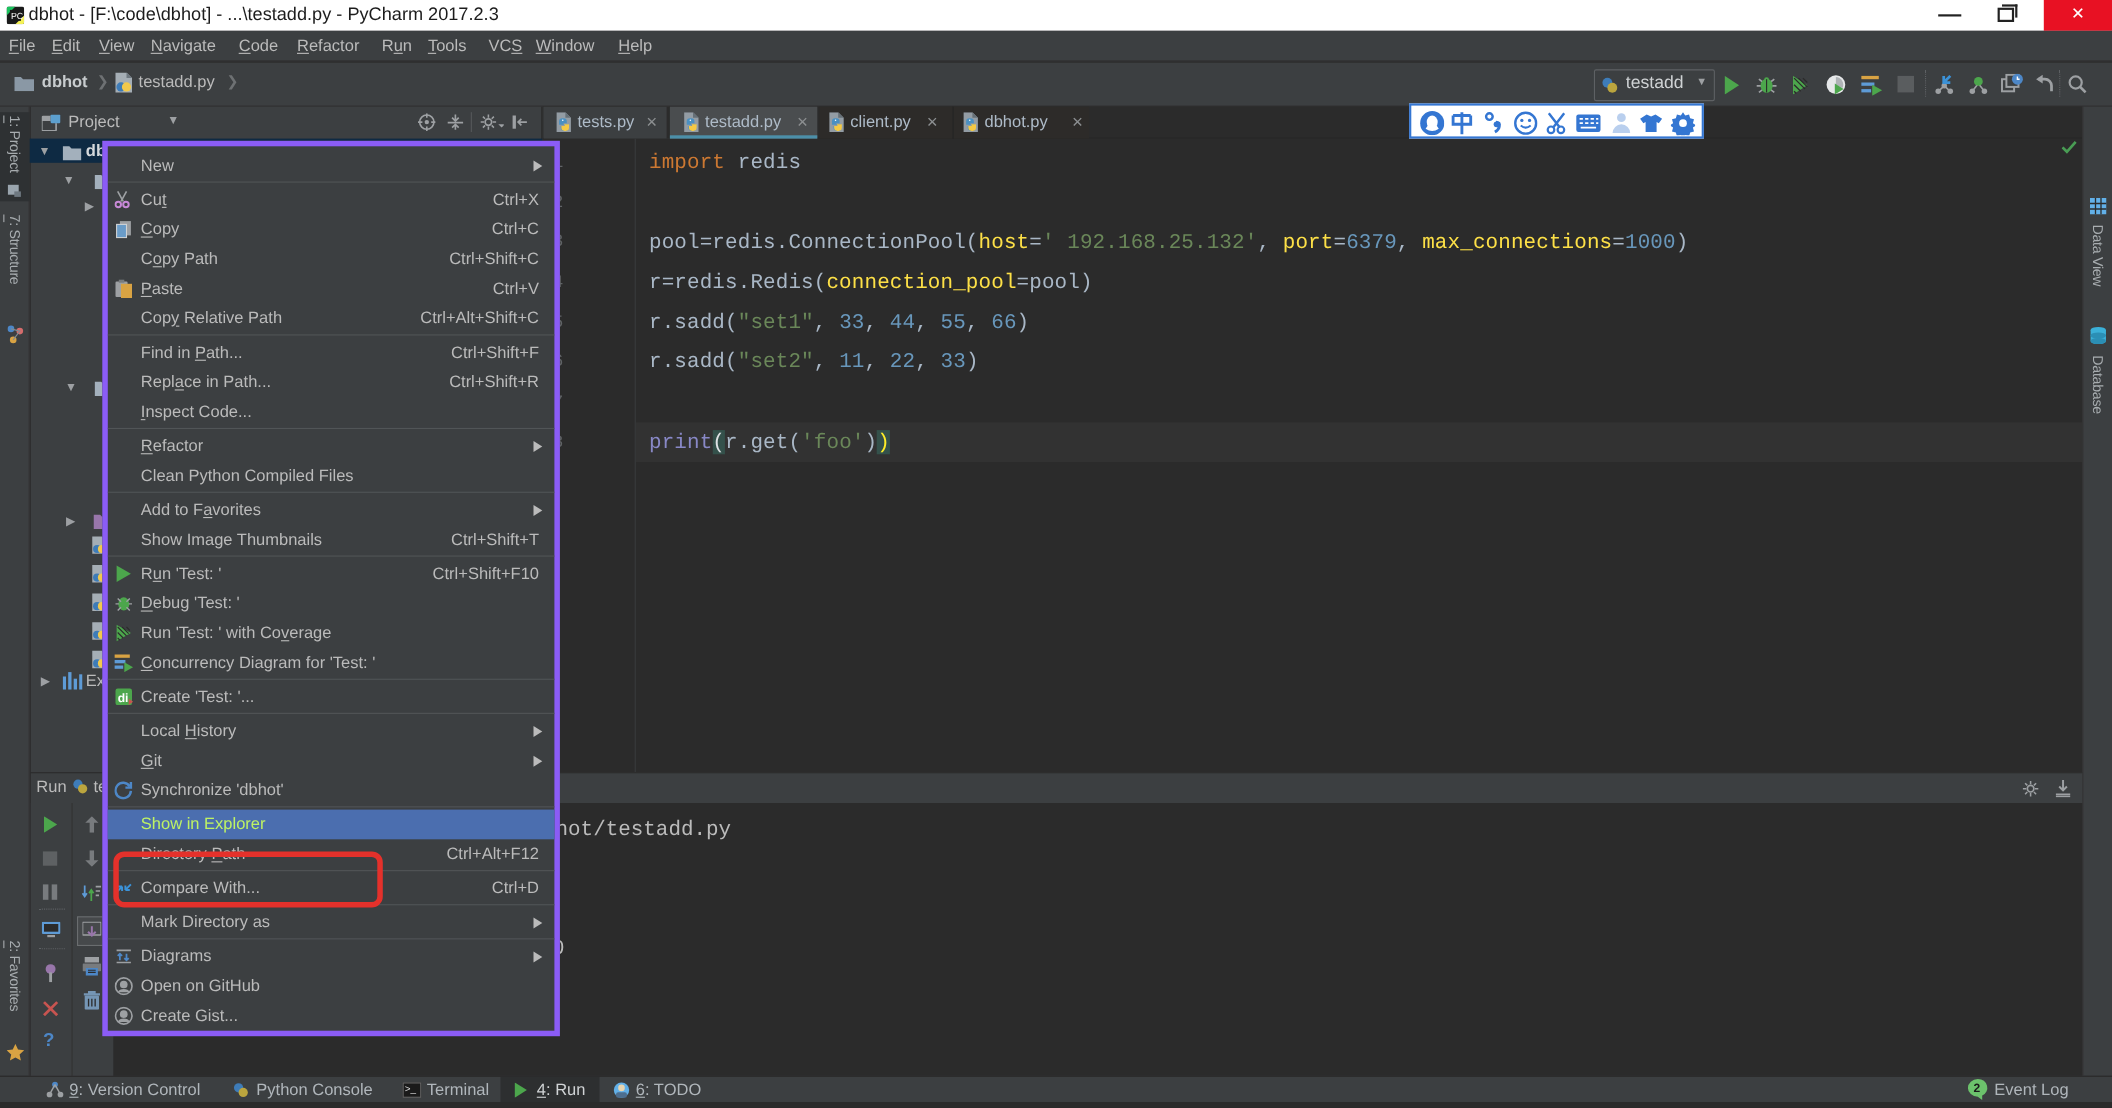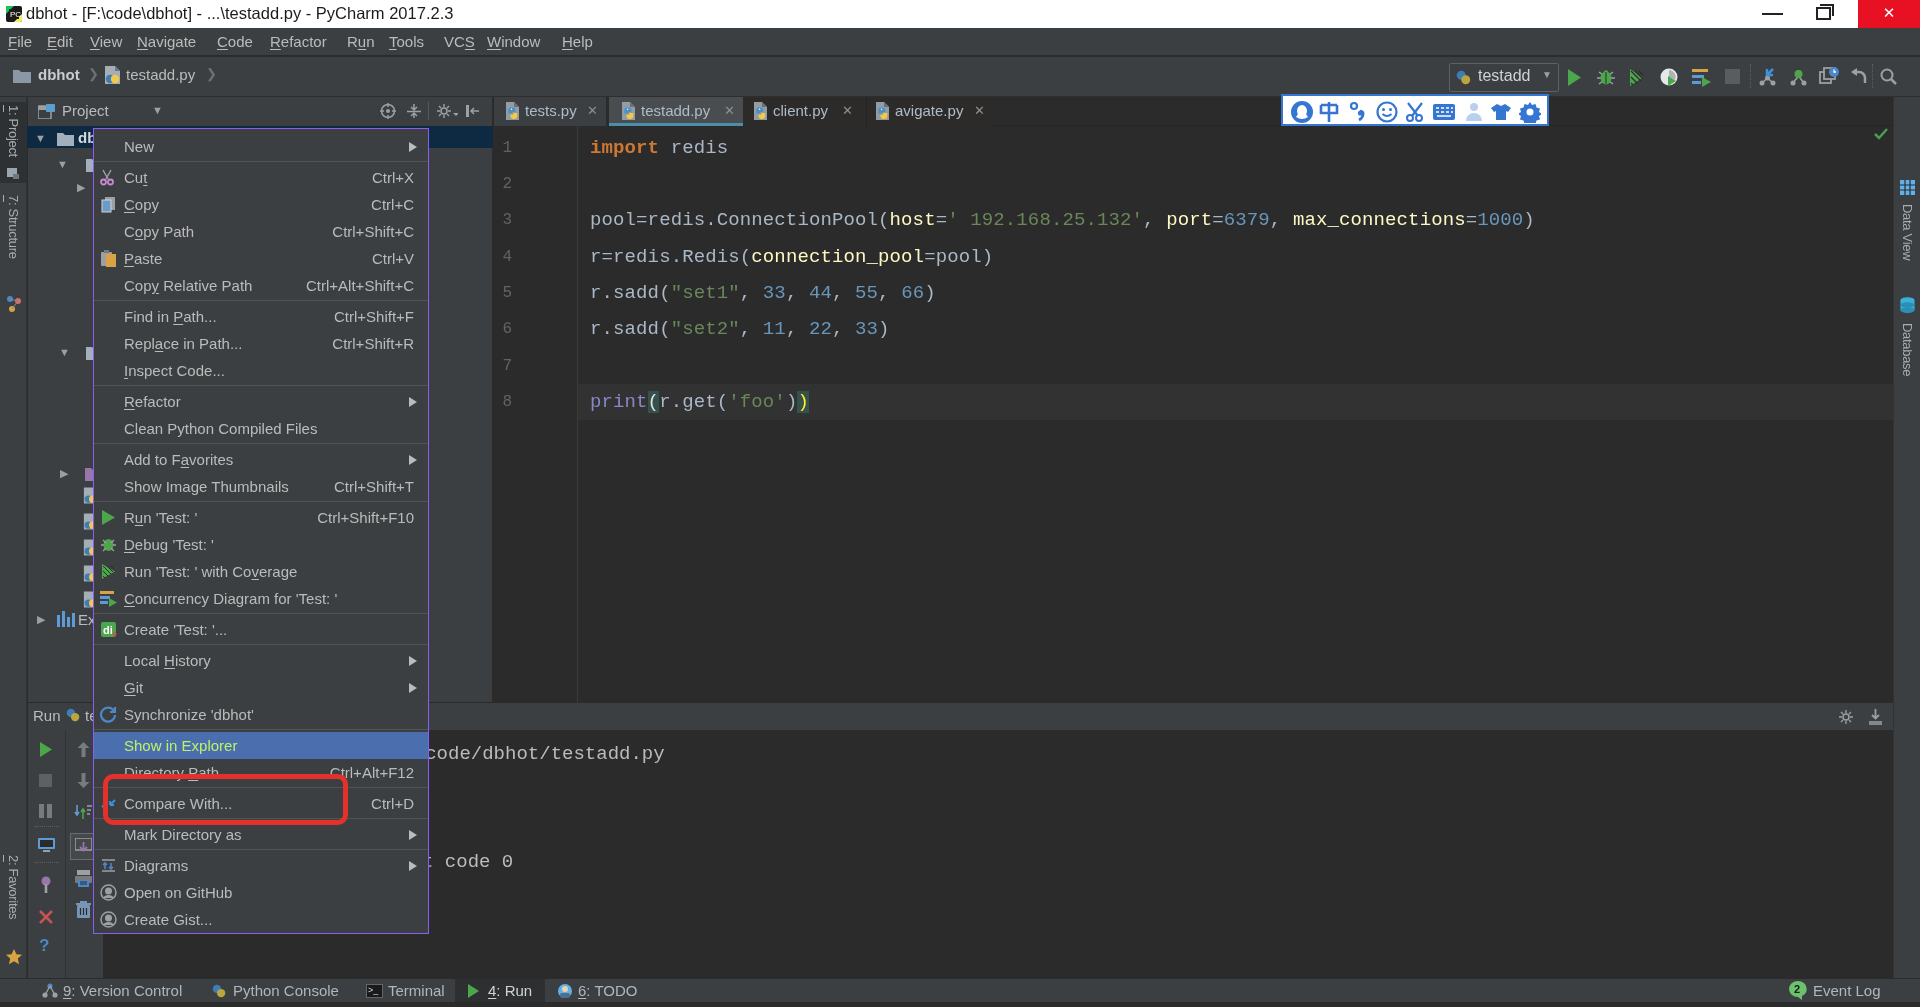--- a/index.html
+++ b/index.html
@@ -28,37 +28,37 @@
 
 #project { left:28px; top:97px; width:465px; height:605px; background:#3C3F41; border-right:1px solid #2B2B2B; color:#BBBBBB; font-size:15px;}
 
 #editor { left:494px; top:97px; width:1399px; height:605px; background:#2B2B2B; }
 #tabbar { position:absolute; left:0; top:0; width:1399px; height:29px; background:#2B2B2B; border-bottom:1px solid #262626;}
 .tab { position:absolute; top:0; height:29px; font-size:15px; color:#AEBBC8; }
 .tabx { color:#8C8F91; font-size:13px; }
 #gutter-line { position:absolute; left:83px; top:29px; width:1px; height:576px; background:#393B3C;}
 .lnum { position:absolute; left:0; width:18px; text-align:right; color:#606366; font-family:"Liberation Mono",monospace; font-size:16px; height:36px; line-height:36px;}
 .cline { position:absolute; left:96px; font-family:"Liberation Mono",monospace; font-size:19px; letter-spacing:0.12px; height:36px; line-height:36px; white-space:pre; color:#A9B7C6;}
-.kw { color:#CC7832;font-weight:bold; } .par { color:#fef9c3; } .str { color:#6A8759; }
+.kw { color:#CC7832; } .par { color:#fde047; } .str { color:#6A8759; }
 .num { color:#6897BB; } .bi { color:#8888C6; }
 #curline { position:absolute; left:84px; top:287px; width:1315px; height:36px; background:#323232;}
 
 #rightstripe { left:1893px; top:97px; width:27px; height:881px; background:#3C3F41; border-left:1px solid #323232; color:#A8ADB0; font-size:13px;}
 
 #runpanel { left:28px; top:702px; width:1865px; height:276px; background:#3C3F41; border-top:1px solid #2B2B2B;}
 #runhead { position:absolute; left:0; top:0; width:1865px; height:27px; color:#BBBBBB; font-size:15px; }
 #console { position:absolute; left:75px; top:27px; width:1790px; height:249px; background:#2B2B2B; color:#BBBBBB;
   font-family:"Liberation Mono",monospace; font-size:19px; }
 #runtools { position:absolute; left:0; top:27px; width:75px; height:249px; background:#3C3F41; }
 #runtools .colsep { position:absolute; left:37px; top:0; width:1px; height:249px; background:#323232;}
 
 #statusbar { left:0; top:978px; width:1920px; height:24px; background:#3C3F41; border-top:1px solid #2B2B2B; color:#B0B6BB; font-size:15px;}
 #statusbottom { left:0; top:1002px; width:1920px; height:5px; background:#2B2B2B; }
 
-#ctxmenu { left:93px; top:128px; width:336px; background:#3C3F41; border:1px solid #8b5cf6; z-index:30; padding:4px 0 0 0; color:#BBBBBB; font-size:15px;}
+#ctxmenu { left:93px; top:128px; width:416px; background:#3C3F41; border:5px solid #8b5cf6; z-index:30; padding:4px 0 0 0; color:#BBBBBB; font-size:15px;}
 .mitem { position:relative; height:27px; line-height:27px; padding-left:30px; white-space:nowrap;}
 .mitem .sc { position:absolute; right:14px; top:0; }
 .mitem .arrow { position:absolute; right:11px; top:9px; width:0; height:0; border-left:8px solid #BBBBBB; border-top:5px solid transparent; border-bottom:5px solid transparent;}
 .mitem .micon { position:absolute; left:6px; top:5px; width:17px; height:17px; }
 .msep { height:1px; background:#515557; margin:1px 0 2px 0; }
 .msel { background:#4B6EAF; color:#bef264; }
 #redrect { left:103px; top:774px; width:245px; height:51px; border:5px solid #E4312B; border-radius:10px; z-index:40;}
 
 #qqbar { left:1281px; top:94px; width:268px; height:32px; background:#FFFFFF; border:2px solid #3476D2; z-index:50;}
 #qqbar svg { position:absolute; top:5px; }
@@ -256,21 +256,21 @@
     </div>
     <div class="abs" style="left:372px;top:0;width:1px;height:29px;background:#232323"></div>
     <div class="tab" style="left:373px;width:123px;background:#2D2B29">
       <svg style="position:absolute;left:7px;top:5px" width="17" height="19" viewBox="0 0 17 19">
           <path d="M2 0 h8 l5 5 v13 h-13 z" fill="#939CA4"></path>
           <path d="M10 0 l5 5 h-5 z" fill="#667077"></path>
           <path d="M8.3 5.5 a3 3 0 0 1 3 3 v1.5 h-3 v1 h4.5 v3 a3 3 0 0 1 -3 3 h-1 a3 3 0 0 1 -3 -3 v-1.5 h3 v-1 h-4.5 v-3 a3 3 0 0 1 3 -3 z" fill="#4A90C2"></path>
           <path d="M8.8 11 h4.5 v3 a3 3 0 0 1 -3 3 h-1 a3 3 0 0 1 -3 -3 v-1.5 h3 z" fill="#F5C945"></path>
           <circle cx="7.6" cy="7.3" r="0.7" fill="#fff"></circle>
         </svg>
-      <span style="position:absolute;left:28px;top:5px">avigate.py</span>
+      <span style="position:absolute;left:28px;top:5px">dbhot.py</span>
         <span class="tabx" style="position:absolute;left:107px;top:6px">✕</span>
     </div>
     <div id="curline"></div>
     <div id="gutter-line"></div>
     <div class="lnum" style="top:33px">1</div>
     <div class="lnum" style="top:69px">2</div>
     <div class="lnum" style="top:105px">3</div>
     <div class="lnum" style="top:142px">4</div>
     <div class="lnum" style="top:178px">5</div>
     <div class="lnum" style="top:214px">6</div>

